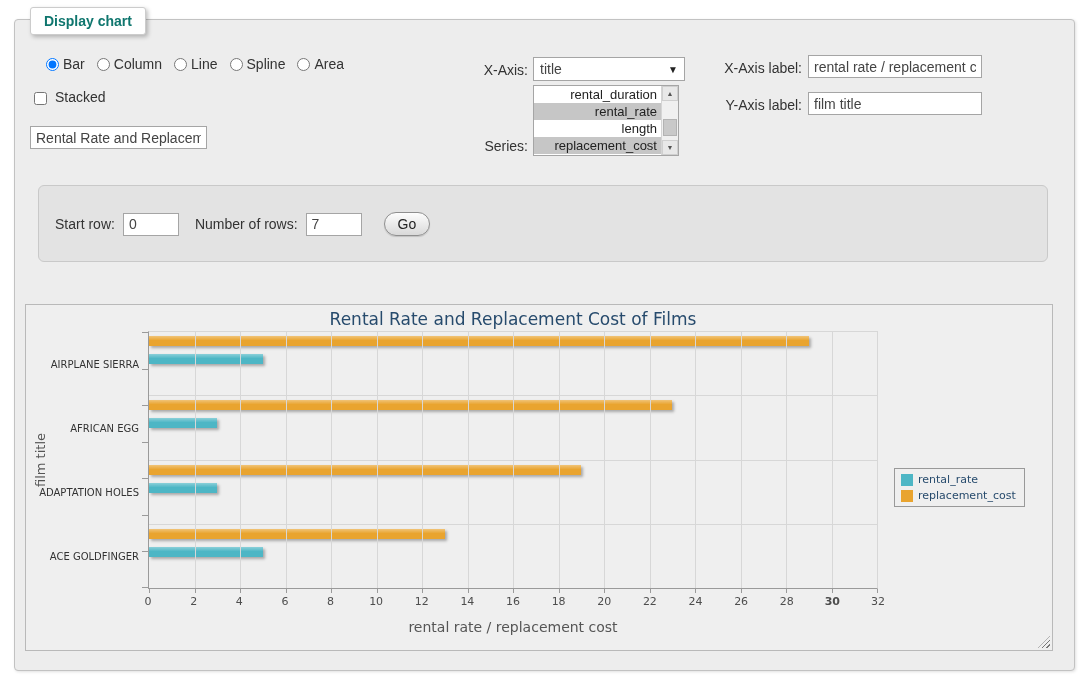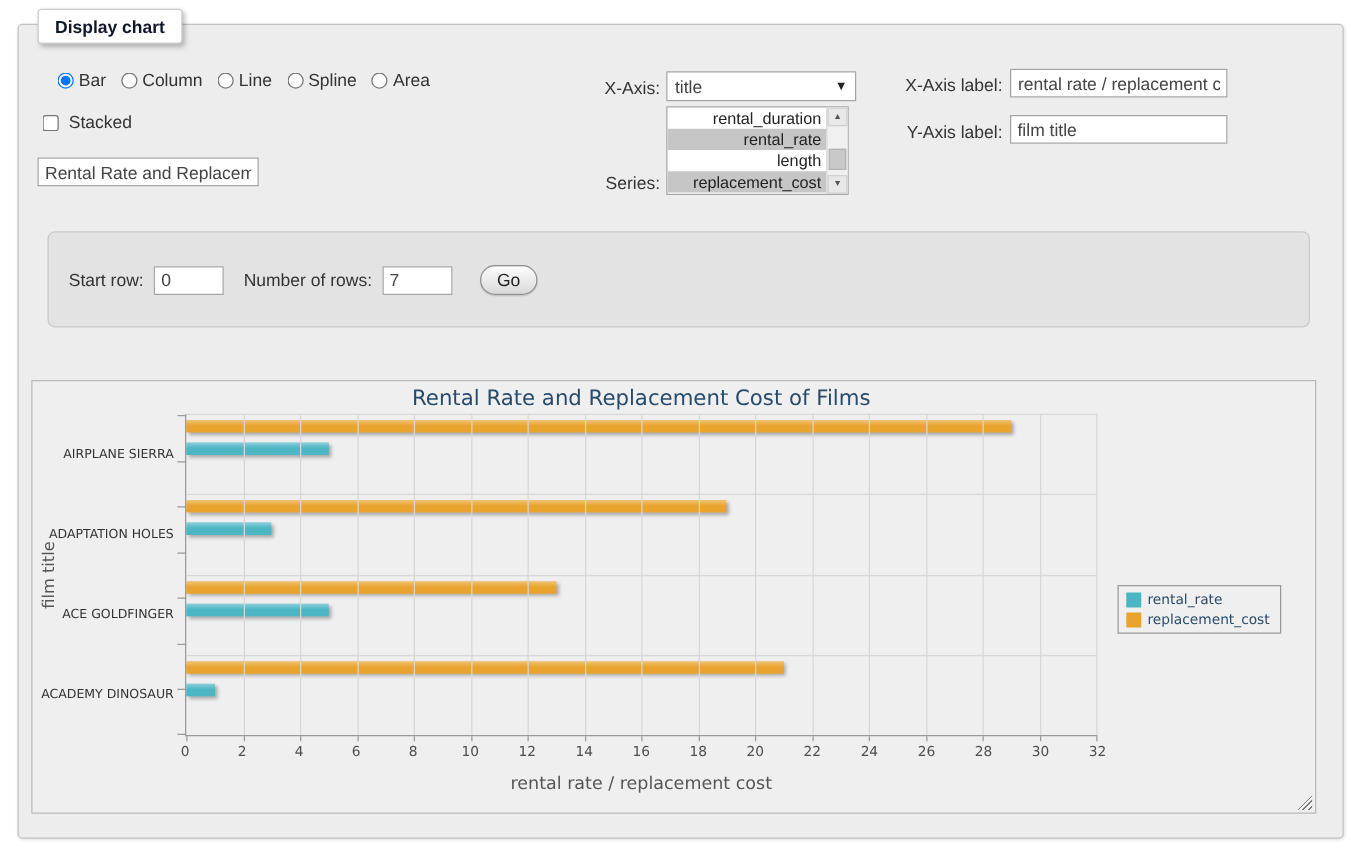--- a/index.html
+++ b/index.html
@@ -11,21 +11,21 @@
   .abs { position:absolute; }
 
   
   .fieldset {
     left:14px; top:19px; width:1061px; height:652px;
     background:#ededed; border:1px solid #c2c2c2; border-radius:4px;
     box-shadow:1px 1px 3px rgba(0,0,0,0.12);
   }
   .legend-box {
     left:30px; top:7px; z-index:6; background:#fff; border:1px solid #ccc; border-radius:3px;
-    padding:5px 13px; font-weight:bold; font-size:14px; color:#0f172a;
+    padding:5px 13px; font-weight:bold; font-size:14px; color:#0f766e;
     box-shadow:2px 2px 4px rgba(0,0,0,0.25);
   }
 
   
   .chart-type-row { left:46px; top:56px; display:flex; gap:12px; align-items:center; }
   .radio-item { display:flex; align-items:center; gap:4px; cursor:default; }
   .radio-item input { margin:0; }
   .stacked-row { left:30px; top:89px; display:flex; align-items:flex-start; gap:5px; }
   input[type=text] {
     border:1px solid #a5a5a5; background:#fff; color:#444; font-family:"Liberation Sans",sans-serif;
@@ -190,33 +190,33 @@
 <div class="abs chart-box">
   <div class="abs chart-title">Rental Rate and Replacement Cost of Films</div>
   <div class="abs plot" id="plot">
     <div class="rows" id="rows">
         <div class="crow">
           <div class="cat-label">AIRPLANE SIERRA</div>
           <div class="bar" style="top: 4px; width: 90.5938%; background: linear-gradient(rgba(255, 255, 255, 0.35), rgba(255, 255, 255, 0) 45%), rgb(233, 164, 47);"></div>
           <div class="bar" style="top: 22px; width: 15.5938%; background: linear-gradient(rgba(255, 255, 255, 0.35), rgba(255, 255, 255, 0) 45%), rgb(77, 182, 197);"></div>
         </div>
         <div class="crow">
+          <div class="cat-label">AFRICAN EGG</div>
+          <div class="bar" style="top: 4px; width: 71.8438%; background: linear-gradient(rgba(255, 255, 255, 0.35), rgba(255, 255, 255, 0) 45%), rgb(233, 164, 47);"></div>
+          <div class="bar" style="top: 22px; width: 9.34375%; background: linear-gradient(rgba(255, 255, 255, 0.35), rgba(255, 255, 255, 0) 45%), rgb(77, 182, 197);"></div>
+        </div>
+        <div class="crow">
           <div class="cat-label">ADAPTATION HOLES</div>
           <div class="bar" style="top: 4px; width: 59.3437%; background: linear-gradient(rgba(255, 255, 255, 0.35), rgba(255, 255, 255, 0) 45%), rgb(233, 164, 47);"></div>
           <div class="bar" style="top: 22px; width: 9.34375%; background: linear-gradient(rgba(255, 255, 255, 0.35), rgba(255, 255, 255, 0) 45%), rgb(77, 182, 197);"></div>
         </div>
         <div class="crow">
           <div class="cat-label">ACE GOLDFINGER</div>
           <div class="bar" style="top: 4px; width: 40.5938%; background: linear-gradient(rgba(255, 255, 255, 0.35), rgba(255, 255, 255, 0) 45%), rgb(233, 164, 47);"></div>
           <div class="bar" style="top: 22px; width: 15.5938%; background: linear-gradient(rgba(255, 255, 255, 0.35), rgba(255, 255, 255, 0) 45%), rgb(77, 182, 197);"></div>
-        </div>
-        <div class="crow">
-          <div class="cat-label">ACADEMY DINOSAUR</div>
-          <div class="bar" style="top: 4px; width: 65.5938%; background: linear-gradient(rgba(255, 255, 255, 0.35), rgba(255, 255, 255, 0) 45%), rgb(233, 164, 47);"></div>
-          <div class="bar" style="top: 22px; width: 3.09375%; background: linear-gradient(rgba(255, 255, 255, 0.35), rgba(255, 255, 255, 0) 45%), rgb(77, 182, 197);"></div>
         </div>
       </div>
   <div class="vgrid" style="left: 6.25%;"></div>
       <div class="vgrid" style="left: 12.5%;"></div>
       <div class="vgrid" style="left: 18.75%;"></div>
       <div class="vgrid" style="left: 25%;"></div>
       <div class="vgrid" style="left: 31.25%;"></div>
       <div class="vgrid" style="left: 37.5%;"></div>
       <div class="vgrid" style="left: 43.75%;"></div>
       <div class="vgrid" style="left: 50%;"></div>
@@ -262,21 +262,21 @@
       <span style="left: 31.25%;">10</span>
       <span style="left: 37.5%;">12</span>
       <span style="left: 43.75%;">14</span>
       <span style="left: 50%;">16</span>
       <span style="left: 56.25%;">18</span>
       <span style="left: 62.5%;">20</span>
       <span style="left: 68.75%;">22</span>
       <span style="left: 75%;">24</span>
       <span style="left: 81.25%;">26</span>
       <span style="left: 87.5%;">28</span>
-      <span style="left: 93.75%;">30</span>
+      <span style="left: 93.75%; font-weight: bold;">30</span>
       <span style="left: 100%;">32</span>
     </div>
   <div class="abs xtitle">rental rate / replacement cost</div>
   <div class="abs ytitle">film title</div>
   <div class="abs legend" id="legend">
       <div class="legend-item">
         <div class="legend-swatch" style="background: rgb(77, 182, 197);"></div>
         <span class="legend-text">rental_rate</span>
       </div>
       <div class="legend-item">

